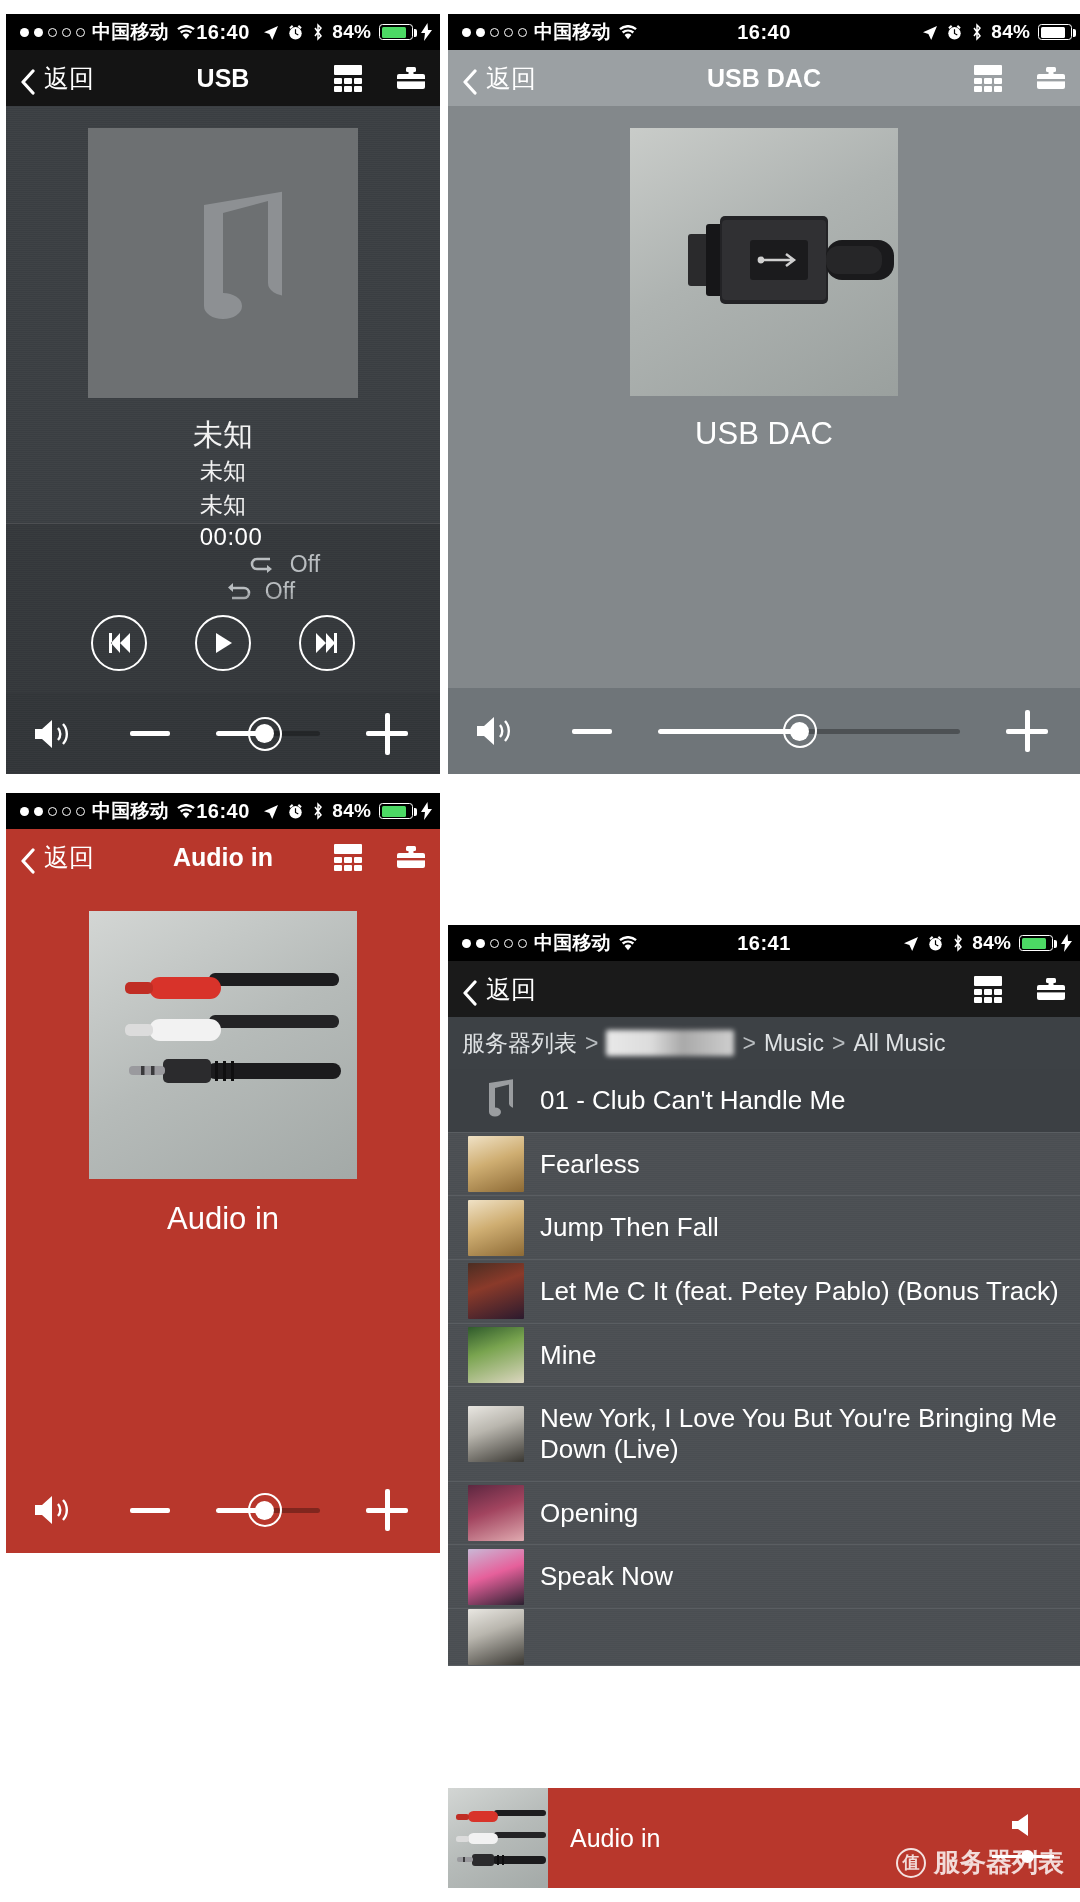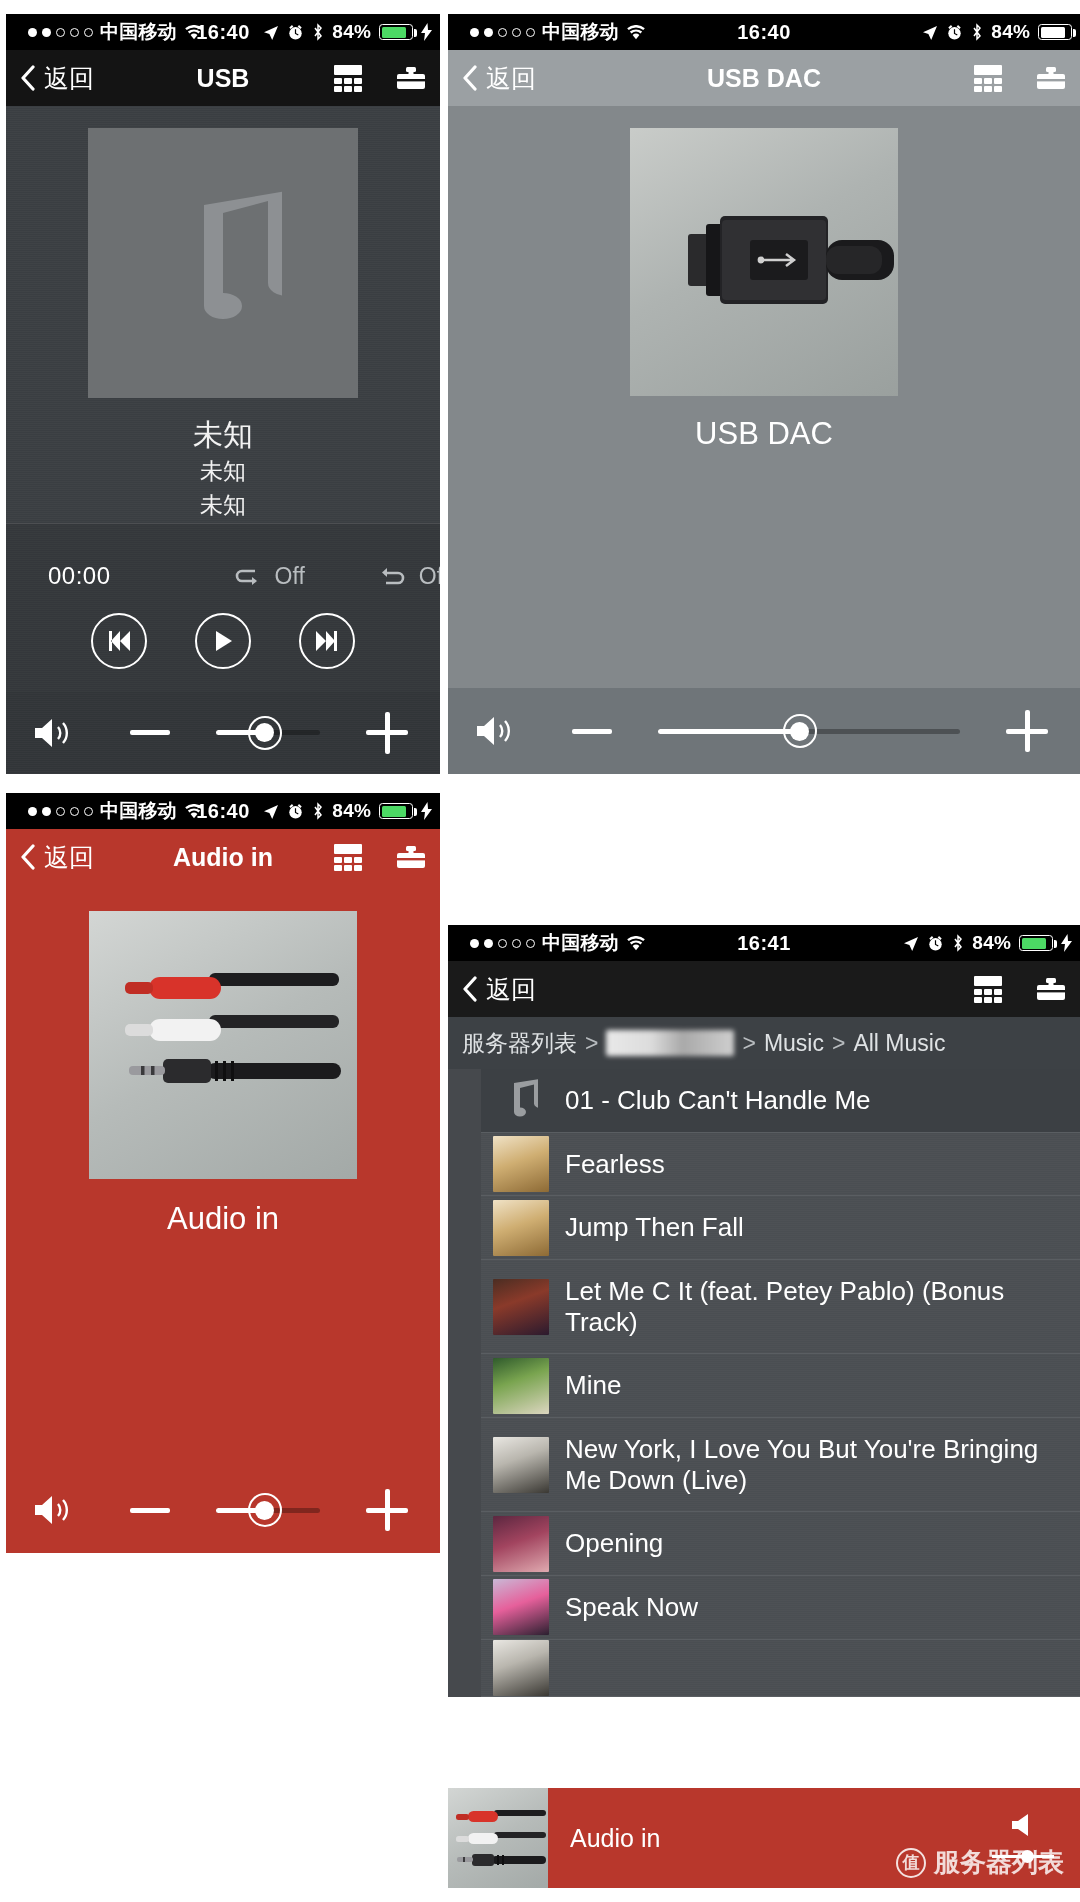--- a/index.html
+++ b/index.html
@@ -13,21 +13,21 @@
   #p2 { left:448px; top:14px;   width:632px; height:760px; }
   #p3 { left:6px;   top:793px;  width:434px; height:760px; }
   #p4 { left:448px; top:925px;  width:632px; height:963px; }
 
   
   .statusbar {
     height:36px; background:#000; color:#fff;
     display:flex; align-items:center; position:relative;
     font-size:19px; letter-spacing:.2px;
   }
-  .sb-left { display:flex; align-items:center; gap:7px; padding-left:22px; }
+  .sb-left { display:flex; align-items:center; gap:7px; padding-left:14px; }
   .dots { display:flex; gap:5px; align-items:center; }
   .dot { width:9px; height:9px; border-radius:50%; background:#fff; }
   .dot.hollow { background:transparent; border:1.6px solid #fff; }
   .carrier { font-size:19px; font-weight:600; }
   .wifi { display:inline-block; width:20px; height:16px; position:relative; }
   .sb-center {
     position:absolute; left:0; right:0; text-align:center;
     font-size:20px; font-weight:700; letter-spacing:.5px; pointer-events:none;
   }
   .sb-right {
@@ -46,21 +46,21 @@
   .batt.green i { background:#4cd964; }
   .batt.white i { background:#fff; }
   .bolt { width:11px; height:18px; }
 
   
   .navbar { height:56px; display:flex; align-items:center; position:relative; padding:0 14px; }
   .nav-dark { background:#141414; }
   .nav-grey { background:#9ba0a3; }
   .nav-red  { background:#b8372c; }
   .nav-black{ background:#1a1a1a; }
-  .nav-back { display:flex; align-items:center; gap:8px; color:#fff; cursor:pointer; }
+  .nav-back { display:flex; align-items:flex-end; gap:8px; color:#fff; cursor:pointer; }
   .chev { width:16px; height:26px; }
   .nav-back span { font-size:25px; font-weight:500; }
   .nav-title { position:absolute; left:0; right:0; text-align:center;
                color:#fff; font-size:25px; font-weight:700; pointer-events:none; }
   .nav-actions { margin-left:auto; display:flex; align-items:center; gap:34px; z-index:2; }
   .ic-grid { width:28px; height:26px; display:grid; grid-template-columns:1fr 1fr 1fr;
              grid-template-rows:10px 6px 6px; gap:2.5px; }
   .ic-grid b { background:#fff; display:block; border-radius:1px; }
   .ic-grid b.wide { grid-column:1 / span 3; }
   .ic-tool { width:30px; height:26px; }
@@ -78,22 +78,23 @@
     width:270px; height:270px; background:#6d7072; display:flex;
     align-items:center; justify-content:center;
   }
   .note-big { width:118px; height:145px; }
   .meta { text-align:center; color:#f2f2f2; margin-top:18px; }
   .meta .m1 { font-size:30px; line-height:1.25; }
   .meta .m2, .meta .m3 { font-size:23px; line-height:1.5; }
 
   .transport-sep { height:1px; background:rgba(255,255,255,.12); }
   .status-row {
-    height:70px; display:flex; align-items:flex-end; color:#fff; padding:0 26px;
+    height:70px; display:flex; align-items:center; color:#fff; padding:0 26px;
     background:rgba(0,0,0,.10);
+    flex-direction:column;
   }
   .stopsq { width:19px; height:19px; background:#fff; }
   .timecode { font-size:24px; margin-left:16px; letter-spacing:.5px; }
   .rep { display:flex; align-items:center; gap:10px; color:#b9bdc0; margin-left:120px; }
   .rep .lab { font-size:23px; }
   .ic-rep { width:34px; height:26px; }
   .rep.two { margin-left:70px; }
 
   .ctrl-row { height:106px; display:flex; align-items:center; justify-content:center; gap:48px;
               background:rgba(0,0,0,.10); }
@@ -137,26 +138,26 @@
 
   
   .crumbbar { height:52px; background:#3d4145; display:flex; align-items:center;
               padding:0 14px; color:#dfe2e4; font-size:23px; gap:8px; }
   .crumb-blur { display:inline-block; width:128px; height:26px;
                 background:linear-gradient(90deg,#e9e9e9 0%,#dcdcdc 35%,#a9a9a9 60%,#cfcfcf 100%);
                 filter:blur(2.4px); border-radius:2px; }
   .crumb-sep { color:#b9bdc0; }
 
   .songlist { background:#46494d; }
-  .srow { display:flex; align-items:center; gap:16px; padding:0 12px;
+  .srow { display:flex; align-items:center; gap:16px; padding:0 20px;
           border-bottom:1px solid #5a5e62; color:#fff; position:relative;
           background:
             repeating-linear-gradient(0deg, rgba(255,255,255,.02) 0 1px, rgba(0,0,0,0) 1px 2px),
             #4a4e52;
-          cursor:pointer;margin-left:33px; }
+          cursor:pointer; }
   .srow.first { background:#3c4044; }
   .srow .thumb { width:56px; height:56px; flex:none; border-radius:1px; overflow:hidden;
                  position:relative; }
   .srow .noteico { width:56px; height:56px; flex:none; display:flex; align-items:center;
                    justify-content:center; }
   .srow .noteico svg { width:34px; height:42px; }
   .srow .stitle { font-size:26px; line-height:1.18; padding:16px 0; }
 
   
   .art-tay  { background:linear-gradient(160deg,#f0e2c6 0%,#cfae72 45%,#8d6a35 100%); }

